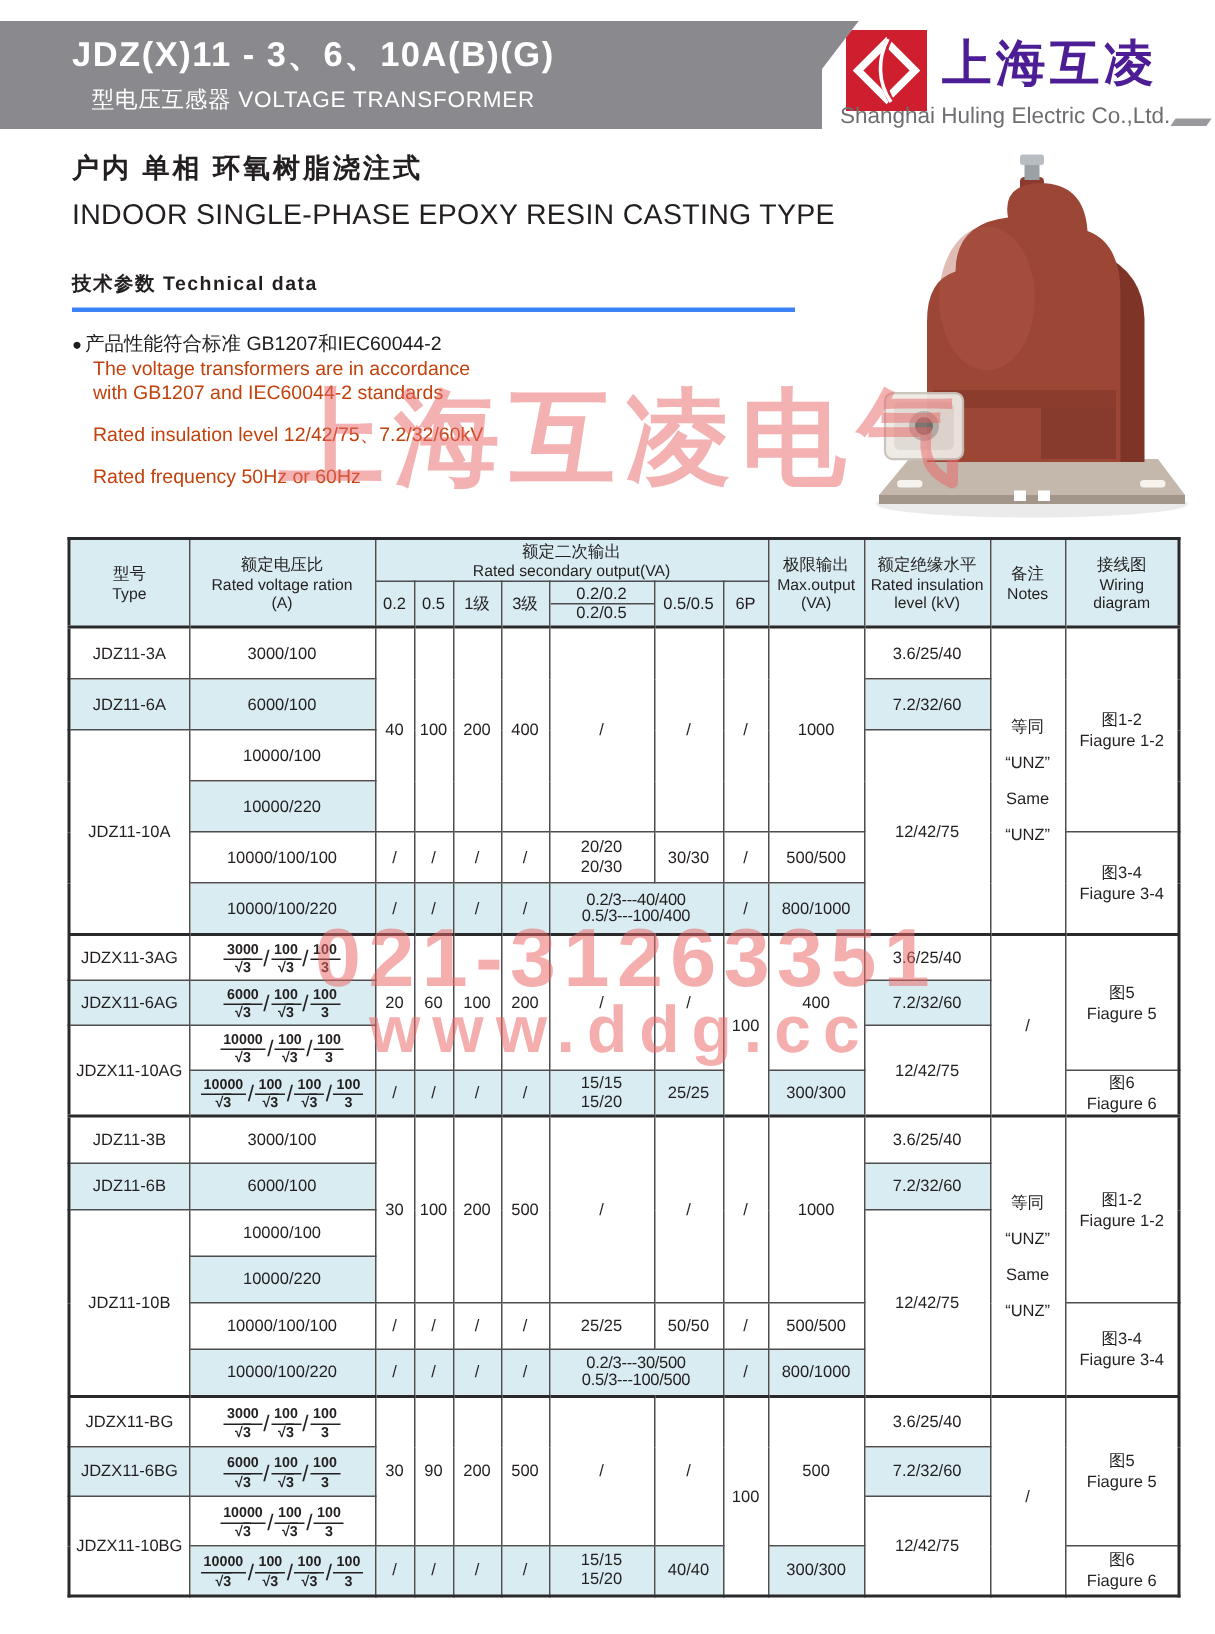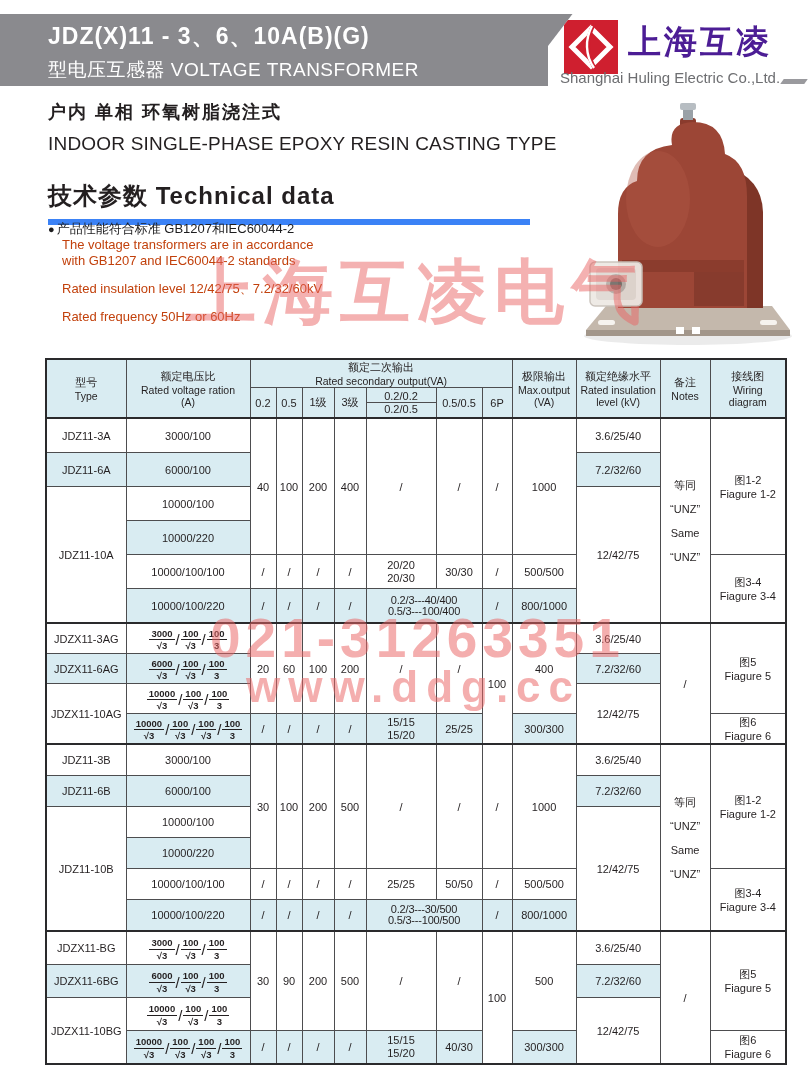--- a/index.html
+++ b/index.html
@@ -5,33 +5,33 @@
   html,body{margin:0;padding:0;}
   body{
     width:810px;height:1089px;position:relative;overflow:hidden;
     background:#ffffff;color:#231f20;
     font-family:"Liberation Sans","DejaVu Sans",sans-serif;
   }
   
   .topbar{position:absolute;left:0;top:14px;width:810px;height:72px;background:#8a8a8e;}
   .topbar-titles{position:absolute;left:48px;top:7px;color:#ffffff;}
   .pg-title{font-size:23px;font-weight:bold;letter-spacing:1px;margin:0;}
-  .pg-subtitle{font-size:19px;font-weight:normal;margin:5px 0 0 0;letter-spacing:0.5px;text-align:center;}
+  .pg-subtitle{font-size:15px;font-weight:normal;margin:5px 0 0 0;letter-spacing:0.5px;text-align:center;}
   .logo-panel{position:absolute;right:0;top:-2px;width:262px;height:80px;background:#ffffff;
     clip-path:polygon(26px 0,100% 0,100% 100%,0 100%,0 34px);}
   .logo-sq{position:absolute;left:16px;top:8px;width:54px;height:54px;}
   .brand-zh{position:absolute;left:80px;top:8px;font-size:33px;font-weight:bold;color:#4c1d95;letter-spacing:3px;white-space:nowrap;}
   .company-en{position:absolute;left:12px;top:57px;font-size:15px;color:#6d6e71;white-space:nowrap;}
   .logo-dash{position:absolute;right:4px;bottom:8px;width:24px;height:5px;background:#9a9a9e;transform:skewX(-35deg);}
   
   .intro{position:absolute;left:48px;top:100px;}
   .intro-zh{font-size:18px;font-weight:bold;letter-spacing:2px;}
   .intro-en{font-size:19px;margin-top:9px;letter-spacing:0.2px;}
-  .tech-heading{position:absolute;left:48px;top:180px;width:482px;font-size:24px;font-weight:bold;
-    padding-bottom:7px;border-bottom:6px solid #3b82f6;letter-spacing:1px;}
+  .tech-heading{position:absolute;left:48px;top:180px;width:482px;font-size:13px;font-weight:bold;
+    padding-bottom:7px;border-bottom:3px solid #3b82f6;letter-spacing:1px;}
   
   .bullets{position:absolute;left:48px;top:221px;font-size:13px;color:#1d1d1f;}
   .bullet{margin-bottom:12px;}
   .b-zh{line-height:16px;}
   .b-dot{font-size:11px;margin-right:2px;}
   .b-en{line-height:16px;margin-left:14px;color:#c2410c;}
   
   .product{position:absolute;left:576px;top:94px;z-index:1;}
   
   .wm{position:absolute;font-weight:bold;white-space:nowrap;z-index:6;pointer-events:none;}
@@ -543,21 +543,21 @@
             </span>
           </span></td>
       <td class="hl">/</td>
       <td class="hl">/</td>
       <td class="hl">/</td>
       <td class="hl">/</td>
       <td class="hl two">
           <div>15/15</div>
           <div>15/20</div>
         </td>
-      <td class="hl">40/30</td>
+      <td class="hl">40/40</td>
       <td class="hl">300/300</td>
       <td class="wir">
           <div>图6</div>
           <div>Fiagure 6</div>
         </td>
     </tr>
   </tbody>
 </table>
 
 </body></html>

